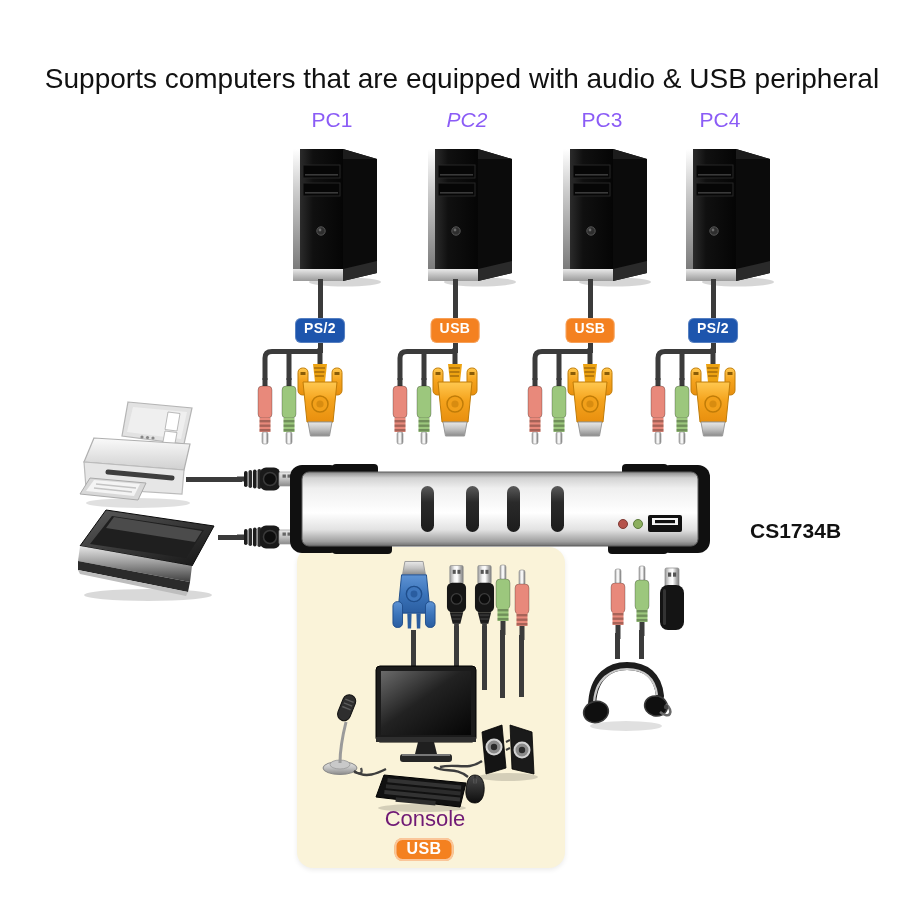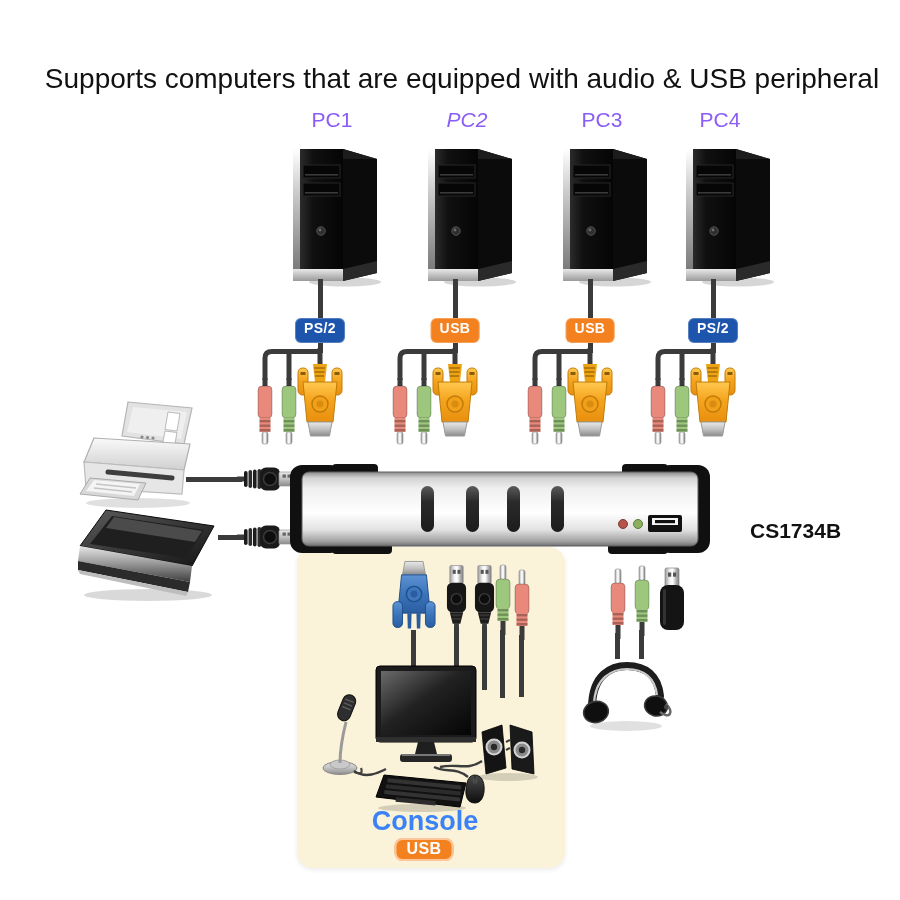--- a/index.html
+++ b/index.html
@@ -21,21 +21,21 @@
     padding:2px 9px 7px 9px;border-radius:6px;white-space:nowrap;
     box-shadow:inset 0 0 0 1px rgba(255,255,255,.25);
   }
   .model-label{font-size:21px;font-weight:bold;color:#111;}
   .console-box{
     left:297px;top:547px;width:268px;height:321px;border-radius:16px;
     background:#faf3d9;box-shadow:0 2px 5px rgba(0,0,0,.08);
   }
   .console-label{
     left:297px;top:806px;width:256px;text-align:center;
-    font-size:27px;font-weight:bold;color:#3b82f6;
+    font-size:22px;font-weight:normal;color:#701a75;
   }
   .console-badge{
     left:424px;top:838px;font-size:16px;padding:2px 12px 3px 12px;border-radius:8px;
     box-shadow:inset 0 0 0 2px rgba(255,255,255,.55);
   }
   svg{display:block;overflow:visible;}
   #icon-defs{position:absolute;width:0;height:0;}
 </style>
 </head>
 <body>

